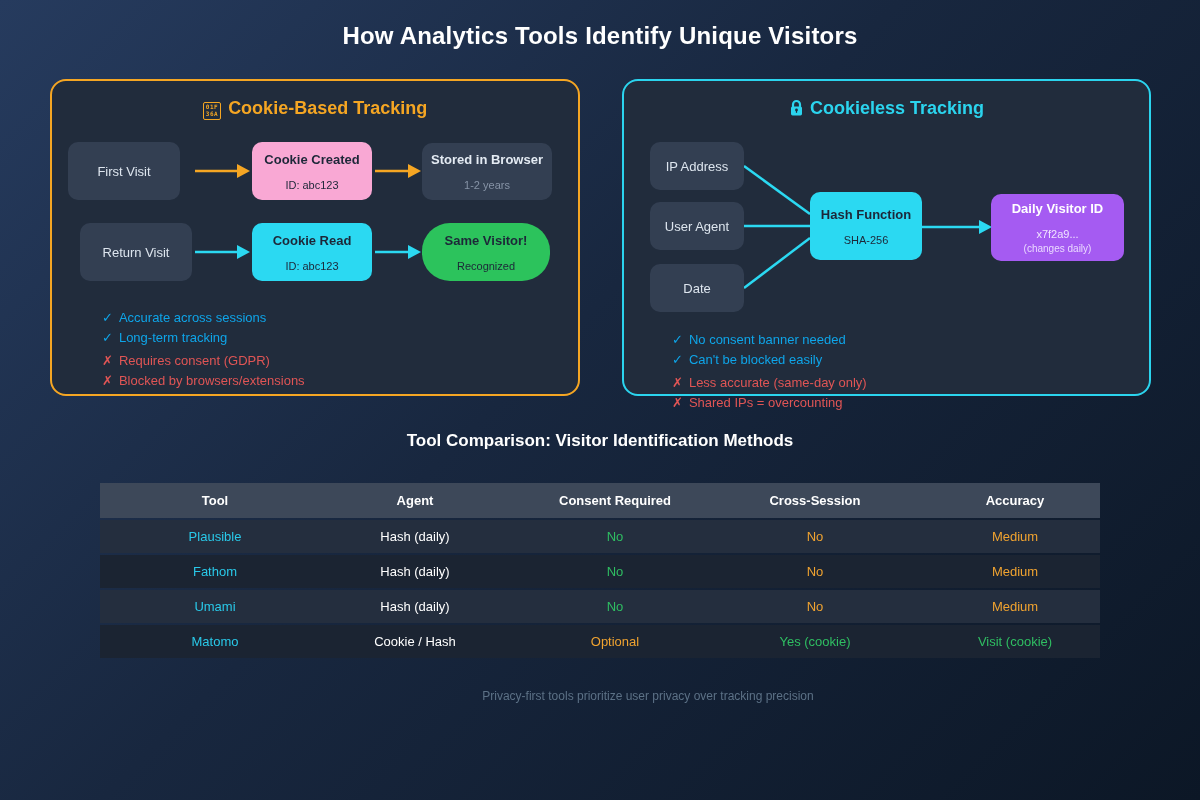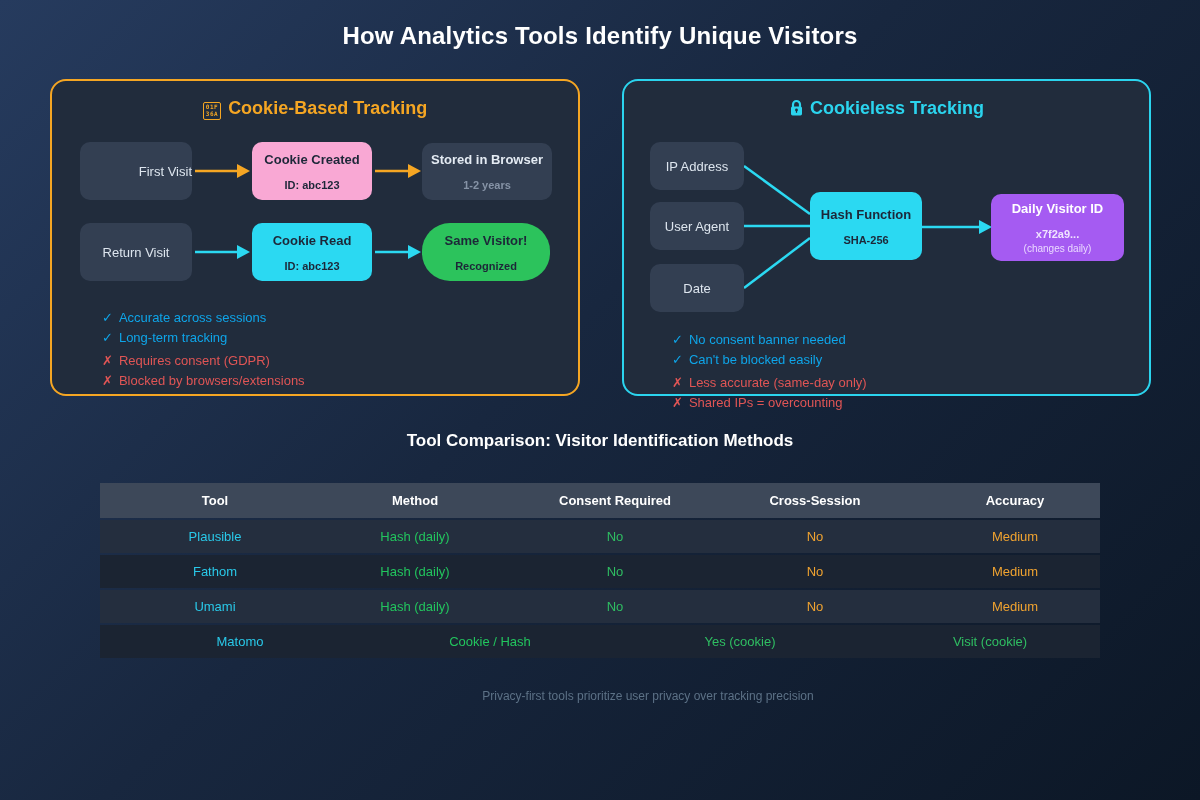--- a/index.html
+++ b/index.html
@@ -41,21 +41,21 @@
     text-align:center;
   }
   .node-slate  { background:#333f52; }
   .node-orange { background:#f9a8d4; }
   .node-cyan   { background:#2bd9f2; }
   .node-green  { background:#2cc35c; }
   .node-purple { background:#a55bf2; }
   .node-title  { font-size:13px; font-weight:bold; color:#1d2738; }
   .node-slate .node-title { color:#dde5ee; font-weight:normal; }
   .node-slate.bold-title .node-title { font-weight:bold; color:#e4ebf3; }
-  .node-sub    { font-size:11px; margin-top:12px; color:#1d2738;font-weight:bold; }
+  .node-sub    { font-size:11px; margin-top:12px; color:#1d2738; }
   .node-slate .node-sub { color:#8693a6; }
   .node-purple .node-title { color:#ffffff; }
   .node-purple .node-sub   { color:#f0e4ff; }
   .node-purple .node-sub2  { font-size:10px; margin-top:3px; color:#ead9ff; }
   .flow-svg { position:absolute; left:0; top:0; }
   
   .plist { position:absolute; font-size:13px; }
   .plist-cookie     { left:50px; top:228px; }
   .plist-cookieless { left:48px; top:250px; }
   .pitem { height:17px; line-height:17px; margin-bottom:3px; white-space:nowrap; }
@@ -74,21 +74,21 @@
   .trow-body { height:33px; }
   .row-a { background:#242e3e; }
   .row-b { background:#1b2432; }
   .tcell {
     flex:1 1 0; display:flex; align-items:center; justify-content:center;
     font-size:13px;
     padding-left:30px;
   }
   .trow-head .tcell { color:#ffffff; font-weight:bold; }
   .c-cyan   { color:#29c9e9; }
-  .c-gray   { color:#22c55e; }
+  .c-gray   { color:#ffffff; }
   .c-green  { color:#2fbe62; }
   .c-orange { color:#f0a330; }
   
   .footer-note {
     position:absolute; top:689px; left:0; width:100%; text-align:center;
     font-size:12px; color:#5c7186;padding-left:48px;
   }
 </style>
 </head>
 <body>
@@ -106,21 +106,21 @@
       <line x1="143" y1="90" x2="185" y2="90" stroke="#f5a623" stroke-width="2.5"></line>
       <polygon points="185,83 198,90 185,97" fill="#f5a623"></polygon>
       <line x1="323" y1="90" x2="356" y2="90" stroke="#f5a623" stroke-width="2.5"></line>
       <polygon points="356,83 369,90 356,97" fill="#f5a623"></polygon>
       <line x1="143" y1="171" x2="185" y2="171" stroke="#2bd9f2" stroke-width="2.5"></line>
       <polygon points="185,164 198,171 185,178" fill="#2bd9f2"></polygon>
       <line x1="323" y1="171" x2="356" y2="171" stroke="#2bd9f2" stroke-width="2.5"></line>
       <polygon points="356,164 369,171 356,178" fill="#2bd9f2"></polygon>
     </svg>
 
-    <div class="node node-slate" style="left:28px; top:61px; width:112px; height:58px;align-items:flex-end;">
+    <div class="node node-slate" style="left:16px; top:61px; width:112px; height:58px;">
       <div class="node-title">First Visit</div>
     </div>
     <div class="node node-orange" style="left:200px; top:61px; width:120px; height:58px;">
       <div class="node-title">Cookie Created</div>
       <div class="node-sub">ID: abc123</div>
     </div>
     <div class="node node-slate bold-title" style="left:370px; top:62px; width:130px; height:57px;">
       <div class="node-title">Stored in Browser</div>
       <div class="node-sub">1-2 years</div>
     </div>
@@ -187,21 +187,21 @@
       <div class="pitem con first-con"><span class="pmark">✗</span><span>Less accurate (same-day only)</span></div>
       <div class="pitem con"><span class="pmark">✗</span><span>Shared IPs = overcounting</span></div>
     </div>
   </div>
 
   <div class="comp-title">Tool Comparison: Visitor Identification Methods</div>
 
   <div class="table">
     <div class="trow trow-head">
       <div class="tcell">Tool</div>
-      <div class="tcell">Method</div>
+      <div class="tcell">Agent</div>
       <div class="tcell">Consent Required</div>
       <div class="tcell">Cross-Session</div>
       <div class="tcell">Accuracy</div>
     </div>
 
     <div class="trow trow-body row-a">
       <div class="tcell c-cyan">Plausible</div>
       <div class="tcell c-gray">Hash (daily)</div>
       <div class="tcell c-green">No</div>
       <div class="tcell c-orange">No</div>
@@ -217,20 +217,21 @@
     <div class="trow trow-body row-a">
       <div class="tcell c-cyan">Umami</div>
       <div class="tcell c-gray">Hash (daily)</div>
       <div class="tcell c-green">No</div>
       <div class="tcell c-orange">No</div>
       <div class="tcell c-orange">Medium</div>
     </div>
     <div class="trow trow-body row-b">
       <div class="tcell c-cyan">Matomo</div>
       <div class="tcell c-gray">Cookie / Hash</div>
+      <div class="tcell c-orange">Optional</div>
       <div class="tcell c-green">Yes (cookie)</div>
       <div class="tcell c-green">Visit (cookie)</div>
     </div>
   </div>
 
   <div class="footer-note">Privacy-first tools prioritize user privacy over tracking precision</div>
 
 </div>
 
 </body></html>

